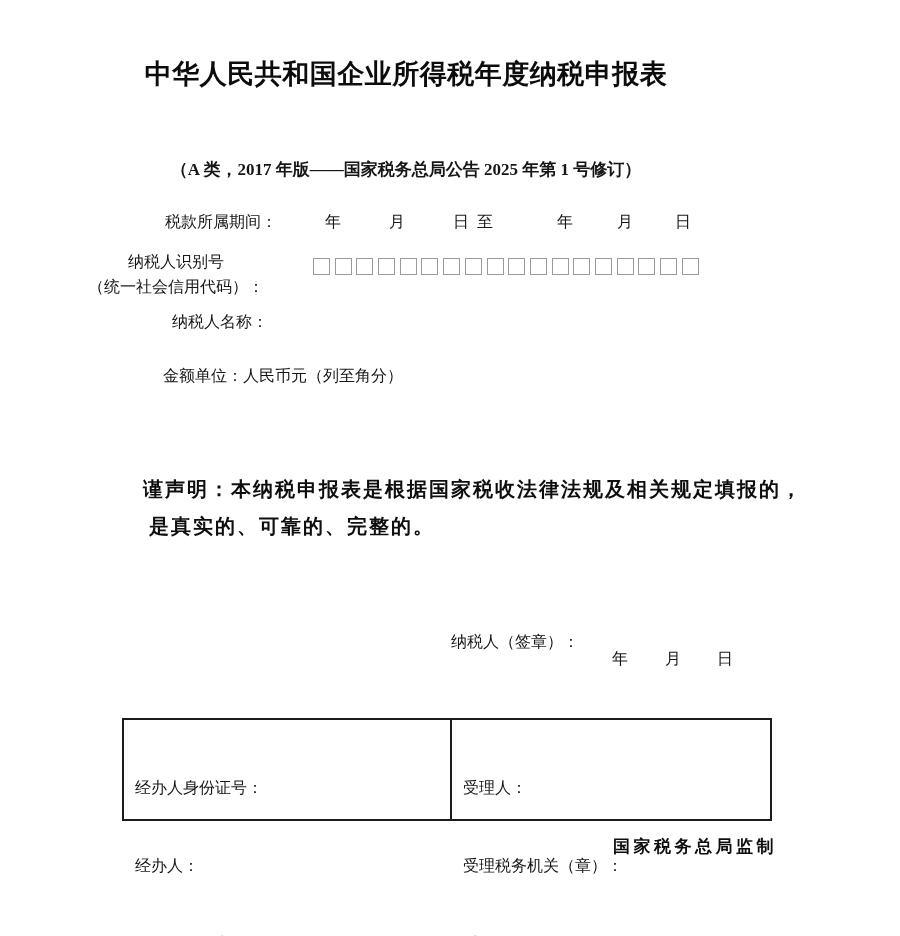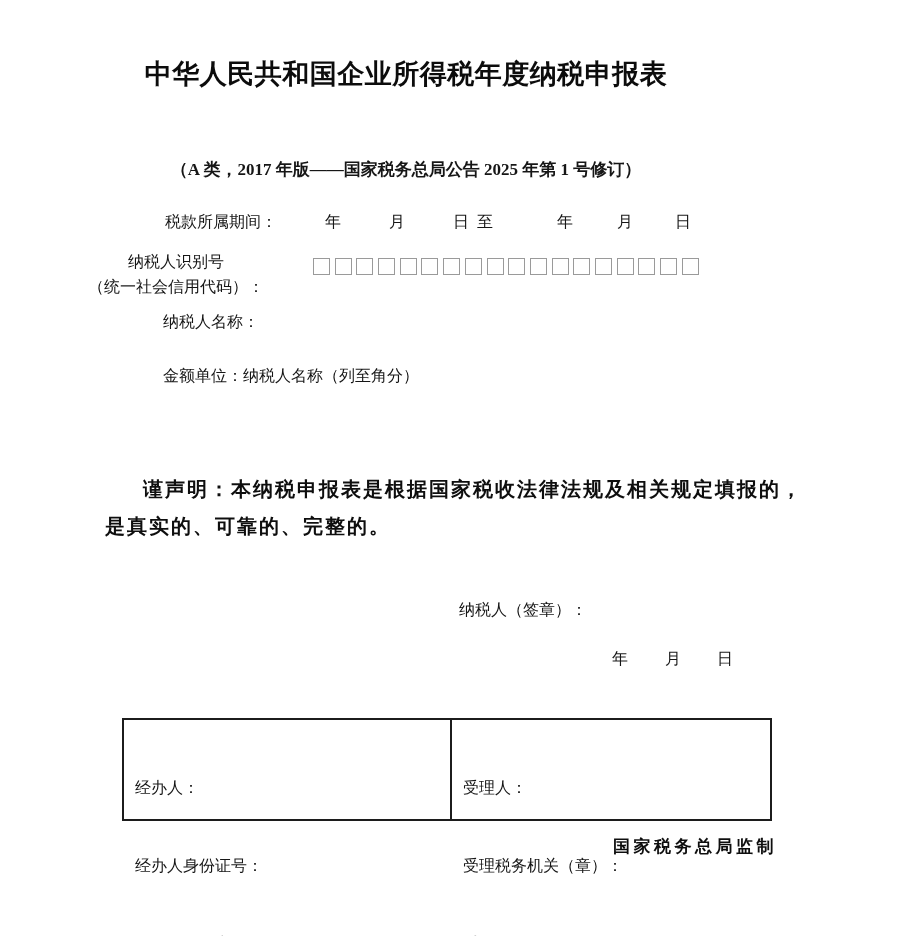--- a/index.html
+++ b/index.html
@@ -66,35 +66,35 @@
     left: 313px; top: 258px;
     display: flex;
     gap: 4.7px;
   }
   .code-box {
     width: 15px; height: 15px;
     border: 1px solid #9a9a9a;
     background: #ffffff;
     flex: 0 0 auto;
   }
-  .name-line { left: 163px; top: 312px; }
+  .name-line { left: 172px; top: 312px; }
   .currency-line { left: 163px; top: 366px; }
   .decl {
     position: absolute;
     left: 105px;
     font-size: 20px;
     font-weight: bold;
     letter-spacing: 2px;
     line-height: 24px;
     white-space: pre;
     color: #0e0e0e;
   }
   .decl-1 { top: 477px; text-indent: 38px; }
-  .decl-2 { top: 514px; }
-  .sig-label { left: 451px; top: 600px; margin-left: 8px; }
+  .decl-2 { top: 514px; margin-left: 44px; }
+  .sig-label { left: 451px; top: 632px; }
   .handling-table {
     position: absolute;
     left: 122px; top: 718px;
     width: 650px; height: 103px;
     box-sizing: border-box;
     border: 2px solid #1c1c1c;
     display: flex;
     background: #ffffff;
   }
   .cell {
@@ -152,31 +152,31 @@
       <span class="code-box"></span>
       <span class="code-box"></span>
       <span class="code-box"></span>
       <span class="code-box"></span>
       <span class="code-box"></span>
       <span class="code-box"></span>
     </div>
 
   <div class="line name-line">纳税人名称：</div>
 
-  <div class="line currency-line">金额单位：纳税人名称（列至角分）</div>
+  <div class="line currency-line">金额单位：人民币元（列至角分）</div>
 
   <div class="decl decl-1">谨声明：本纳税申报表是根据国家税收法律法规及相关规定填报的，</div>
   <div class="decl decl-2">是真实的、可靠的、完整的。</div>
 
   <div class="line sig-label">纳税人（签章）：</div>
 
   <div class="handling-table">
     <div class="cell cell-left">
+      <div>经办人身份证号：</div>
       <div>经办人：</div>
-      <div>经办人身份证号：</div>
       <div>代理机构签章：</div>
     </div>
     <div class="cell cell-right">
       <div>受理人：</div>
       <div>受理税务机关（章）：</div>
       <div>受理日期：　　年　月　日</div>
     </div>
   </div>
 
   <div class="footer-issuer">国家税务总局监制</div>

